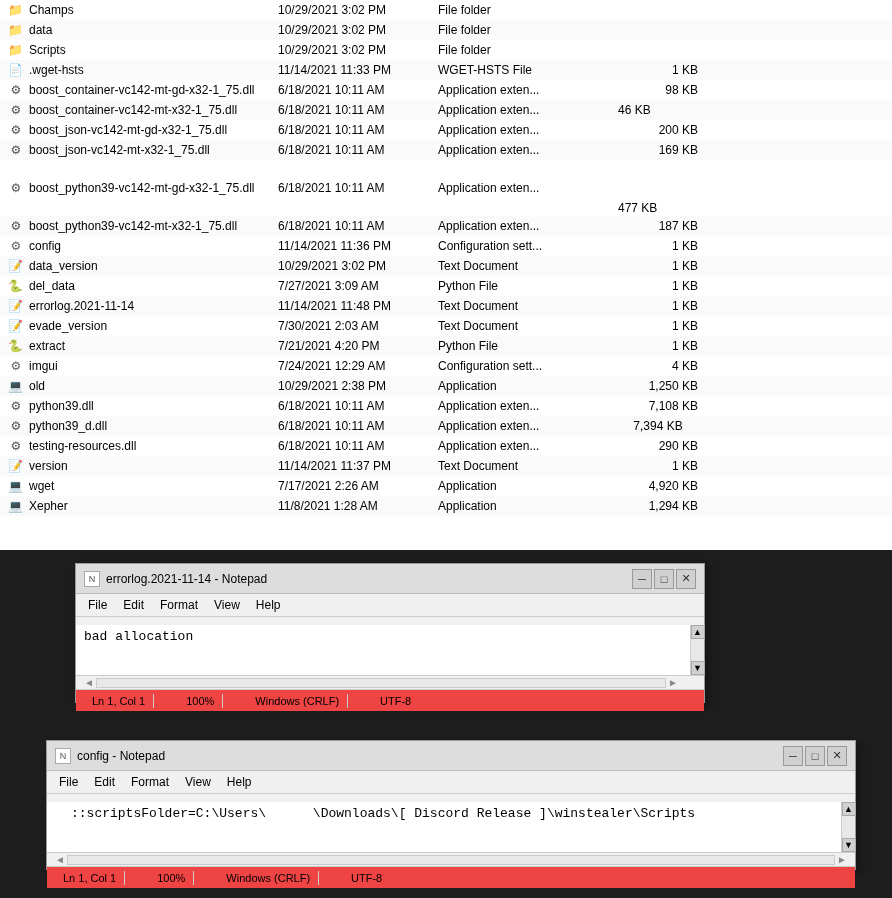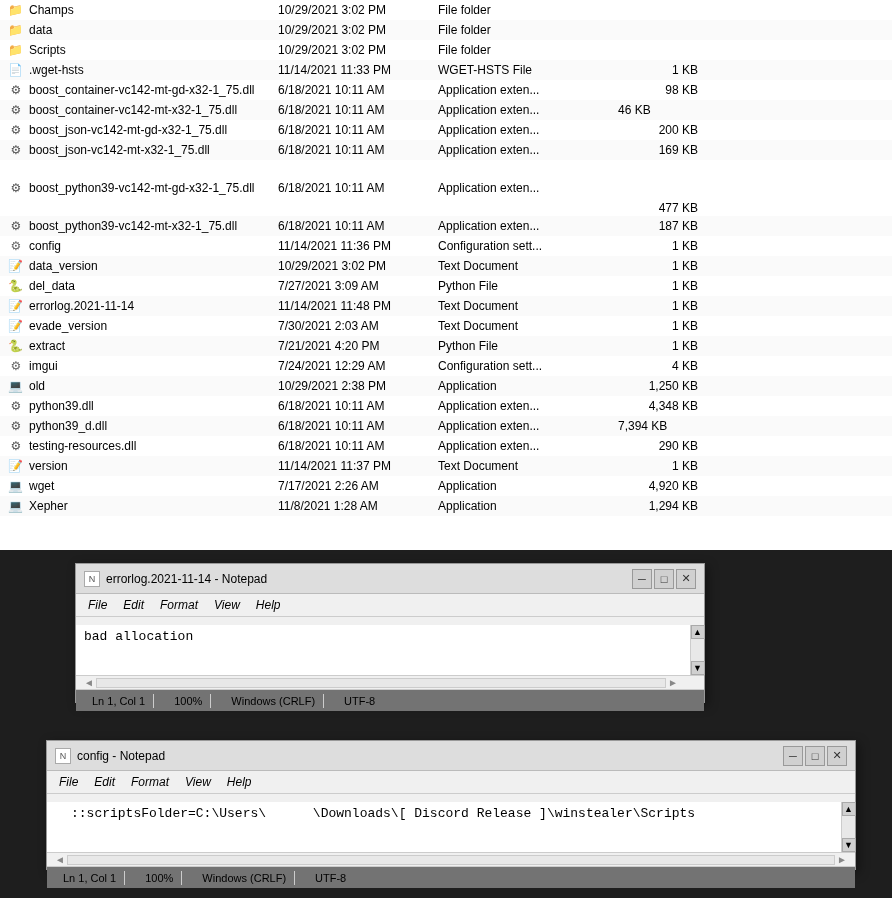--- a/index.html
+++ b/index.html
@@ -154,21 +154,20 @@
       gap: 0;
       background: #f0f0f0;
       border-bottom: 1px solid #ccc;
       padding: 2px 4px;
     }
 
     .menu-item {
       padding: 2px 8px;
       font-size: 12px;
       cursor: pointer;
-      font-style: italic;
     }
 
     .notepad-content {
       background: #fff;
       padding: 4px 8px;
       font-family: 'Courier New', monospace;
       font-size: 13px;
       min-height: 50px;
       flex: 1;
       white-space: pre;
@@ -202,27 +201,27 @@
       cursor: pointer;
     }
 
     .scroll-track {
       flex: 1;
       width: 100%;
       background: #e8e8e8;
     }
 
     .notepad-statusbar {
-      background: #737373;
+      background: #ef4444;
       border-top: 1px solid #ccc;
       display: flex;
       align-items: center;
       padding: 2px 8px;
       font-size: 11px;
-      gap: 12px;
+      gap: 24px;
       height: 22px;
     }
 
     .status-section {
       padding: 1px 8px;
       border-right: 1px solid #ccc;
     }
 
     .status-section:last-child { border-right: none; }
   </style>
@@ -303,21 +302,21 @@
     <span class="file-type">Application exten...</span>
     <span class="file-size" style="text-align:right;">169 KB</span>
   </div>
       <div class="file-row">
     <div class="file-name-cell">
       <span class="file-icon icon-dll">⚙</span>
       <span>boost_python39-vc142-mt-gd-x32-1_75.dll</span>
     </div>
     <span class="file-date">6/18/2021 10:11 AM</span>
     <span class="file-type">Application exten...</span>
-    <span class="file-size" style="text-align:right;margin-top:40px;">477 KB</span>
+    <span class="file-size" style="margin-top:40px;">477 KB</span>
   </div>
       <div class="file-row">
     <div class="file-name-cell">
       <span class="file-icon icon-dll">⚙</span>
       <span>boost_python39-vc142-mt-x32-1_75.dll</span>
     </div>
     <span class="file-date">6/18/2021 10:11 AM</span>
     <span class="file-type">Application exten...</span>
     <span class="file-size" style="text-align:right;">187 KB</span>
   </div>
@@ -393,30 +392,30 @@
     <span class="file-type">Application</span>
     <span class="file-size" style="text-align:right;">1,250 KB</span>
   </div>
       <div class="file-row">
     <div class="file-name-cell">
       <span class="file-icon icon-dll">⚙</span>
       <span>python39.dll</span>
     </div>
     <span class="file-date">6/18/2021 10:11 AM</span>
     <span class="file-type">Application exten...</span>
-    <span class="file-size" style="text-align:right;">4,348 KB</span>
+    <span class="file-size" style="text-align:right;">7,108 KB</span>
   </div>
       <div class="file-row">
     <div class="file-name-cell">
       <span class="file-icon icon-dll">⚙</span>
       <span>python39_d.dll</span>
     </div>
     <span class="file-date">6/18/2021 10:11 AM</span>
     <span class="file-type">Application exten...</span>
-    <span class="file-size" style="text-align:left;">7,394 KB</span>
+    <span class="file-size" style="text-align:center;">7,394 KB</span>
   </div>
       <div class="file-row">
     <div class="file-name-cell">
       <span class="file-icon icon-dll">⚙</span>
       <span>testing-resources.dll</span>
     </div>
     <span class="file-date">6/18/2021 10:11 AM</span>
     <span class="file-type">Application exten...</span>
     <span class="file-size" style="text-align:right;">290 KB</span>
   </div>

